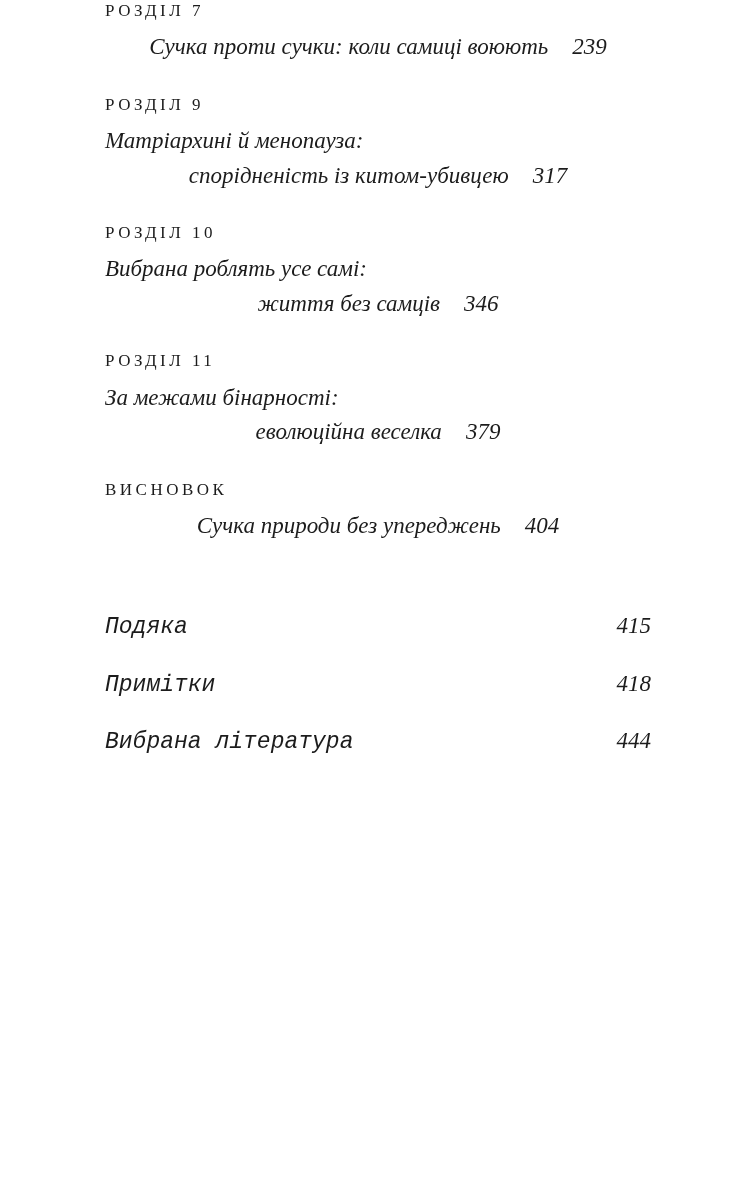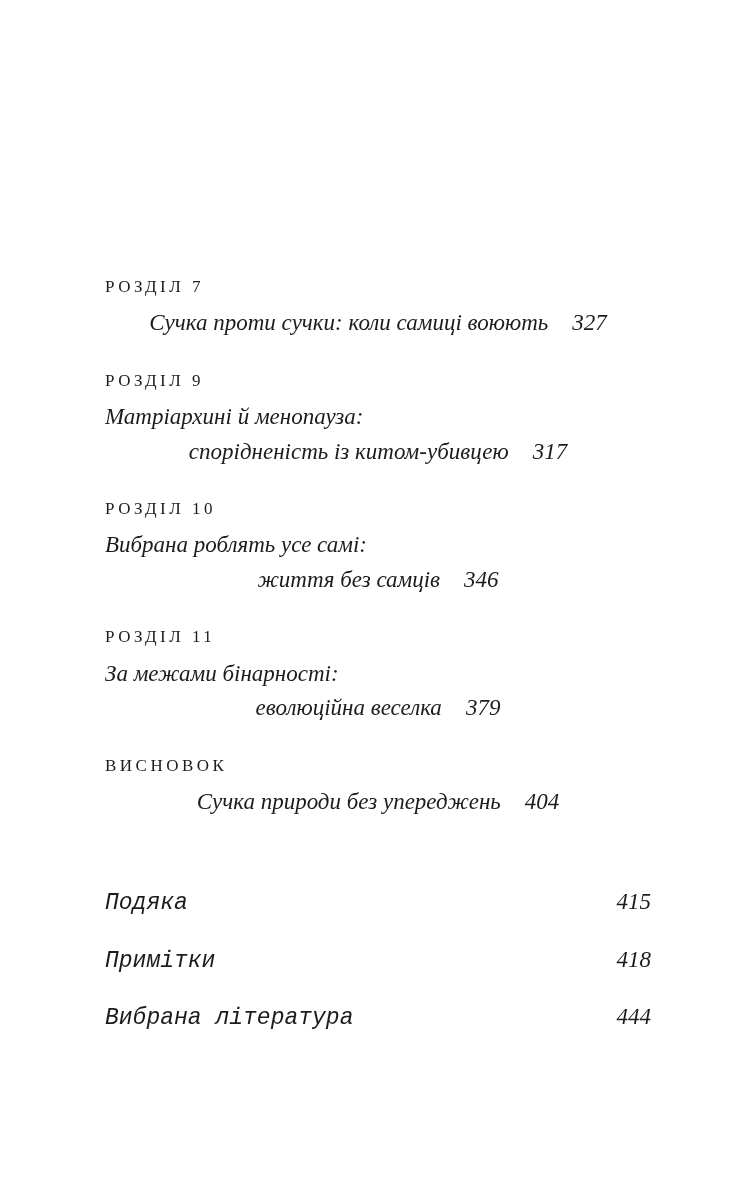--- a/index.html
+++ b/index.html
@@ -9,21 +9,20 @@
   }
   body {
     width: 756px;
     height: 1181px;
     font-family: "Liberation Serif", "DejaVu Serif", serif;
     color: #1c1c1c;
     overflow: hidden;
   }
   .page {
     box-sizing: border-box;
-    padding-top: 276px;
     padding-left: 105px;
     width: 651px; 
   }
   .entry {
     margin-bottom: 29px;
   }
   .chapter-label {
     font-size: 17px;
     line-height: 1.25;
     letter-spacing: 3.5px;
@@ -66,21 +65,21 @@
 </style>
 </head>
 <body>
 
 <div class="page">
 
   <section class="entry">
     <div class="chapter-label">РОЗДІЛ 7</div>
     <div class="row">
       <span class="title-line">Сучка проти сучки: коли самиці воюють</span>
-      <span class="page-num">327</span>
+      <span class="page-num">239</span>
     </div>
   </section>
 
 
   <section class="entry">
     <div class="chapter-label">РОЗДІЛ 9</div>
     <div class="title-line">Матріархині й менопауза:</div>
     <div class="row">
       <span class="title-line">спорідненість із китом-убивцею</span>
       <span class="page-num">317</span>

